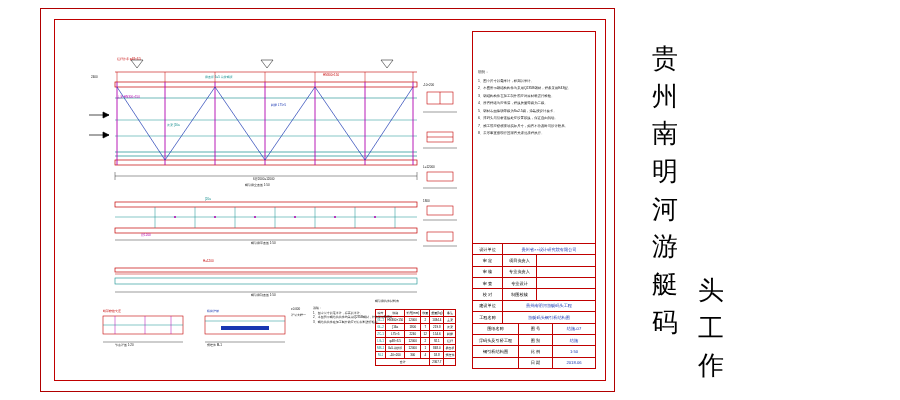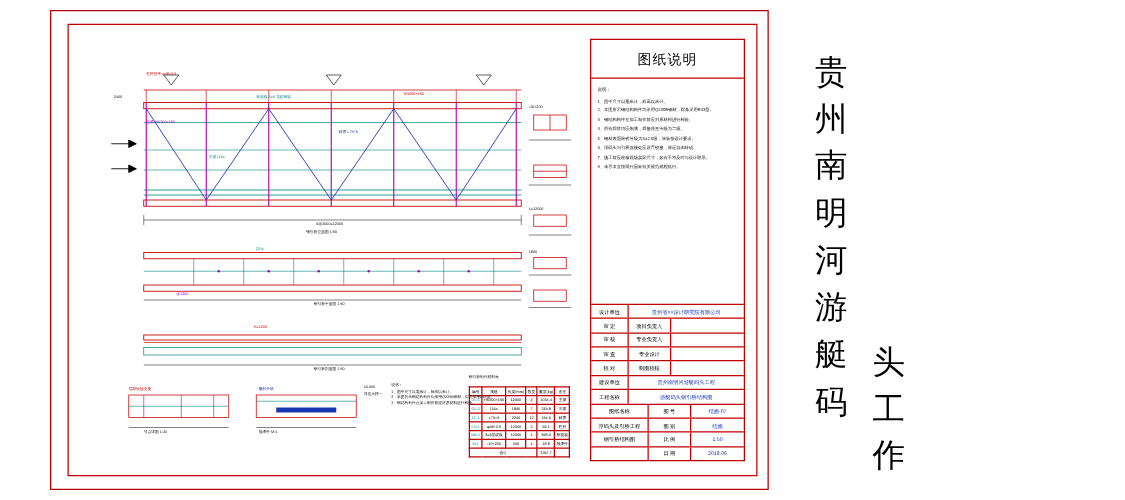--- a/index.html
+++ b/index.html
@@ -392,21 +392,20 @@
       </div>
 
       <div class="lbl" style="left:258px; top:286px; line-height:1.5;">
         <div>说明：</div>
         <div>1、图中尺寸以毫米计，标高以米计。</div>
         <div>2、本图所示钢结构构件均采用Q235B钢材，焊条采用E43型。</div>
         <div>3、钢结构构件在加工制作前应对原材料进行检验。</div>
       </div>
 
       <div class="titleblock">
-        <div class="tb-head">图纸说明</div>
 
         <div class="tb-notes">
           <p class="note-title">说明：</p>
           <p>1、图中尺寸以毫米计，标高以米计。</p>
           <p>2、本图所示钢结构构件均采用Q235B钢材，焊条采用E43型。</p>
           <p>3、钢结构构件在加工制作前应对原材料进行检验。</p>
           <p>4、所有焊缝均应饱满，焊接质量等级为二级。</p>
           <p>5、钢材表面除锈等级为Sa2.5级，涂装按设计要求。</p>
           <p>6、浮码头与引桥连接处应设置铰接，保证自由转动。</p>
           <p>7、施工前应校核现场实际尺寸，如有不符及时与设计联系。</p>

